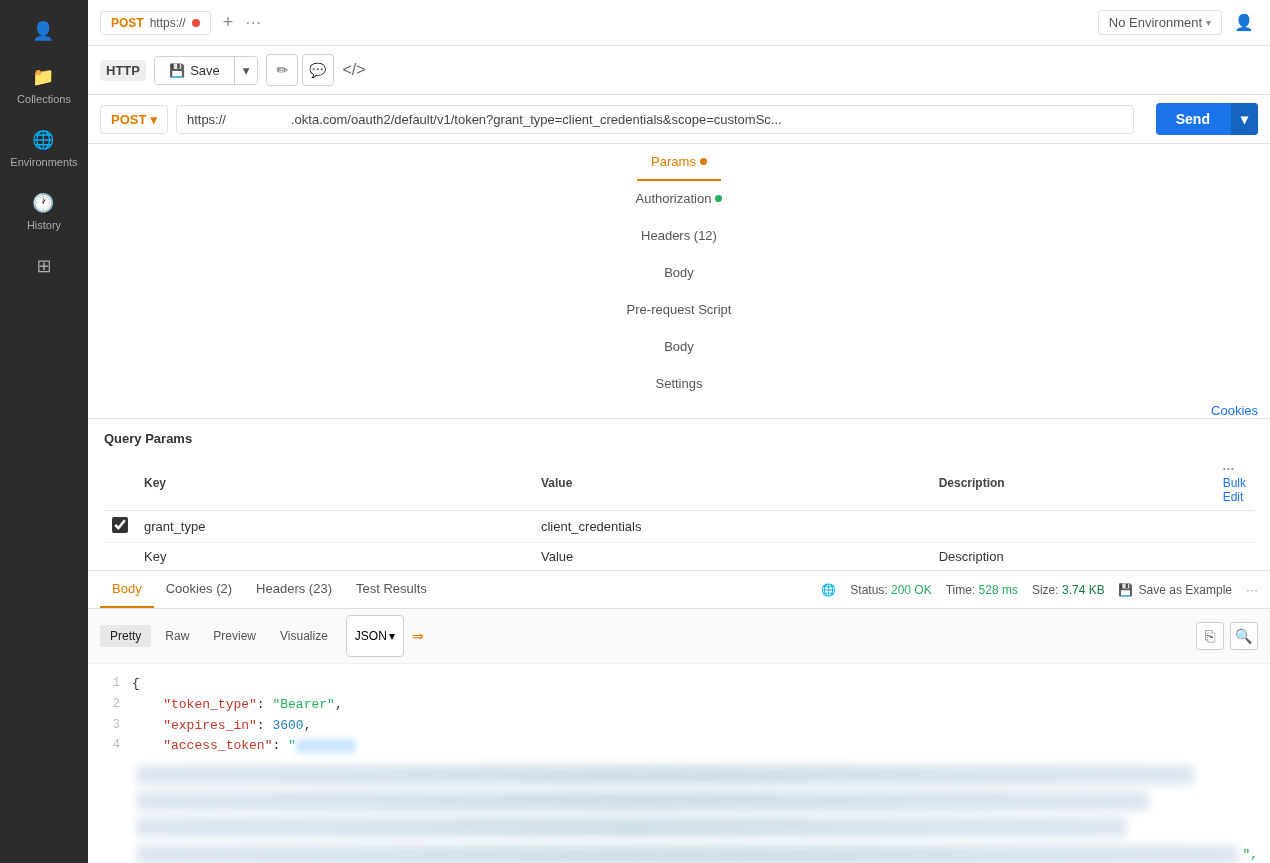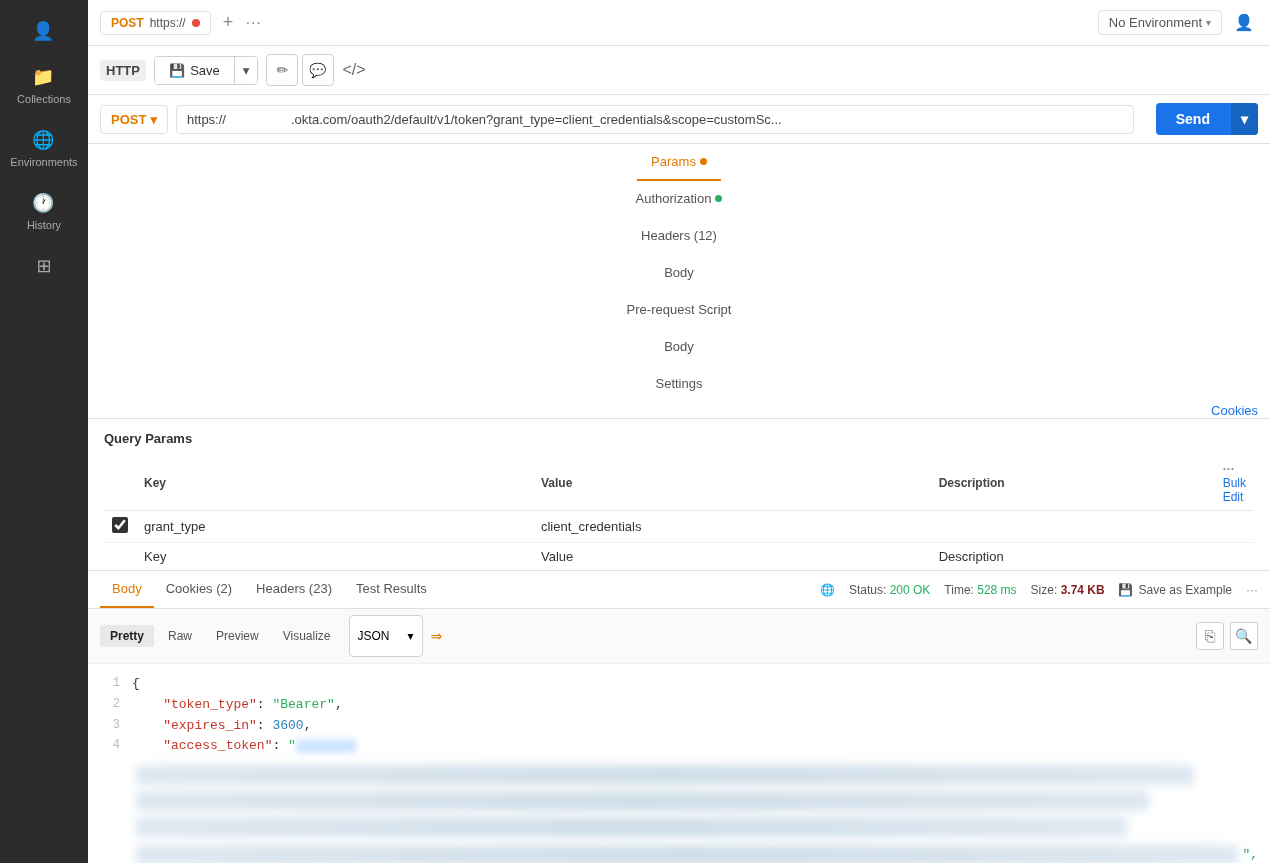--- a/index.html
+++ b/index.html
@@ -311,21 +311,21 @@
     .response-meta {
       margin-left: auto;
       display: flex;
       align-items: center;
       gap: 14px;
       font-size: 12px;
     }
     .status-ok { color: #27ae60; font-weight: 500; }
     .meta-label { color: #555; }
     .meta-value { color: #27ae60; font-weight: 500; }
-    .meta-value-blue { color: #7f1d1d; font-weight: 700; }
+    .meta-value-blue { color: #15803d; font-weight: 400; }
     .save-example-btn {
       display: flex;
       align-items: center;
       gap: 5px;
       color: #555;
       font-size: 12px;
       cursor: pointer;
     }
     .resp-more { color: #888; cursor: pointer; }
 
@@ -341,26 +341,26 @@
     .format-tab {
       padding: 4px 10px;
       font-size: 12px;
       color: #555;
       cursor: pointer;
       border-radius: 3px;
     }
     .format-tab.active {
       background: #e8e8e8;
       color: #222;
-      font-weight: 700;
+      font-weight: 400;
     }
     .format-select {
       display: flex;
       align-items: center;
-      gap: 18px;
+      gap: 2px;
       border: 1px solid #d0d0d0;
       border-radius: 4px;
       padding: 13px 8px;
       font-size: 12px;
       cursor: pointer;
       margin-left: 4px;
       background: #fff;
       justify-content: center;
     }
     .wrap-icon {

